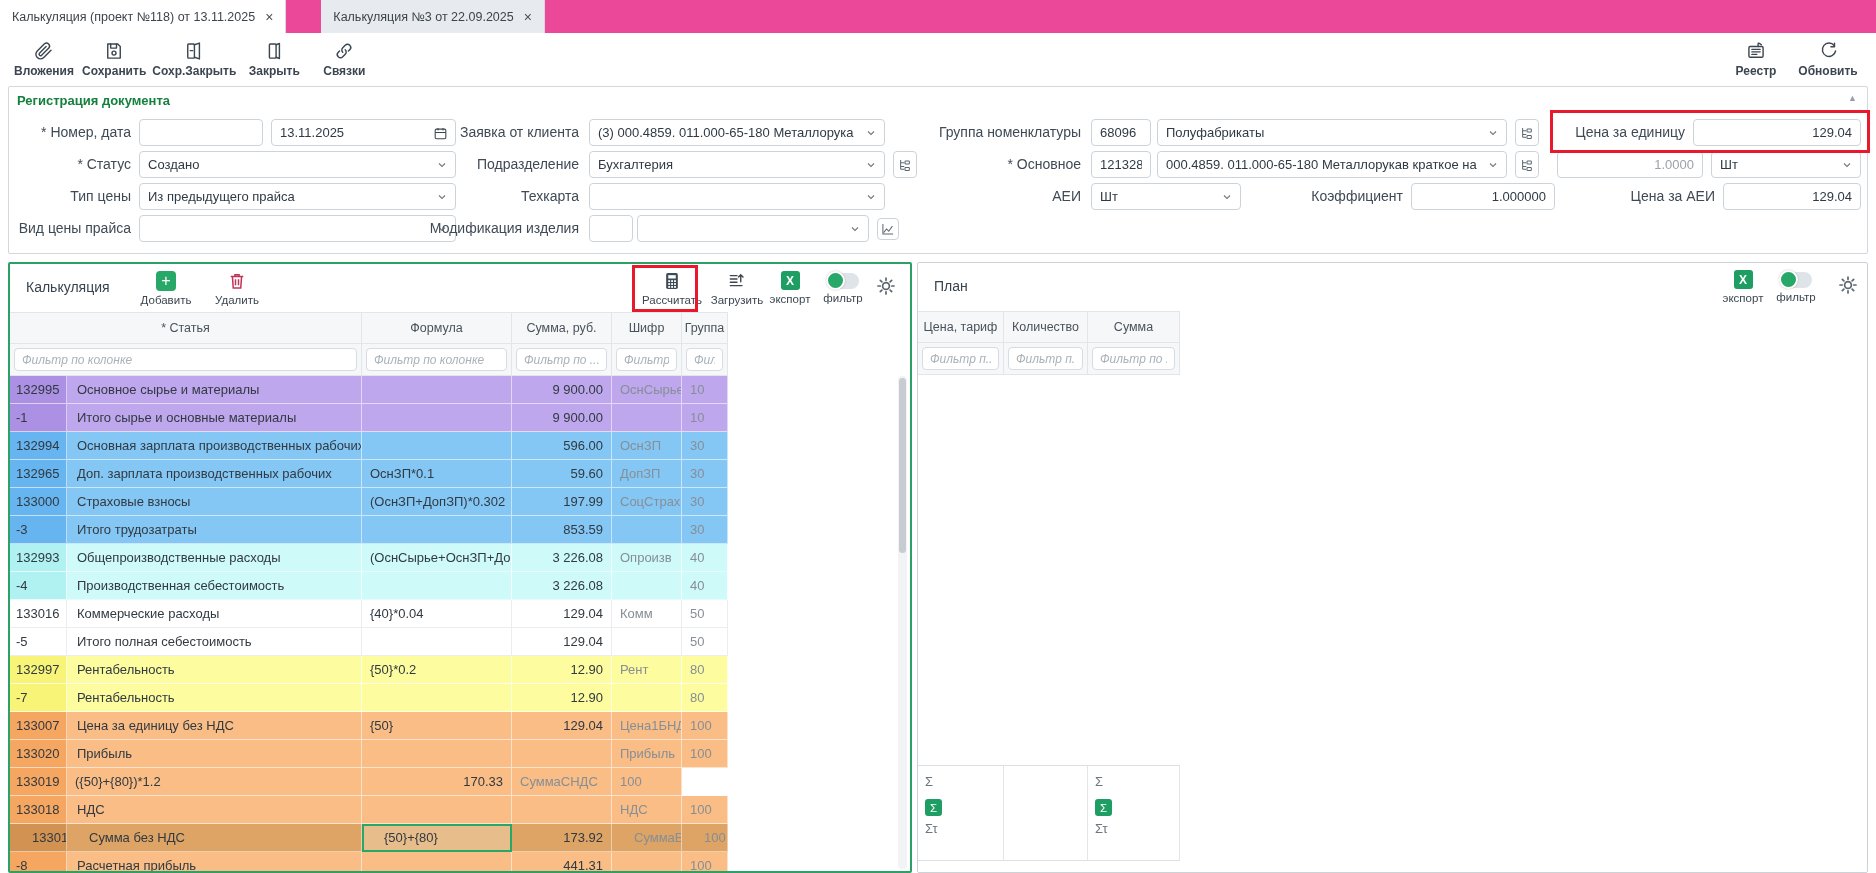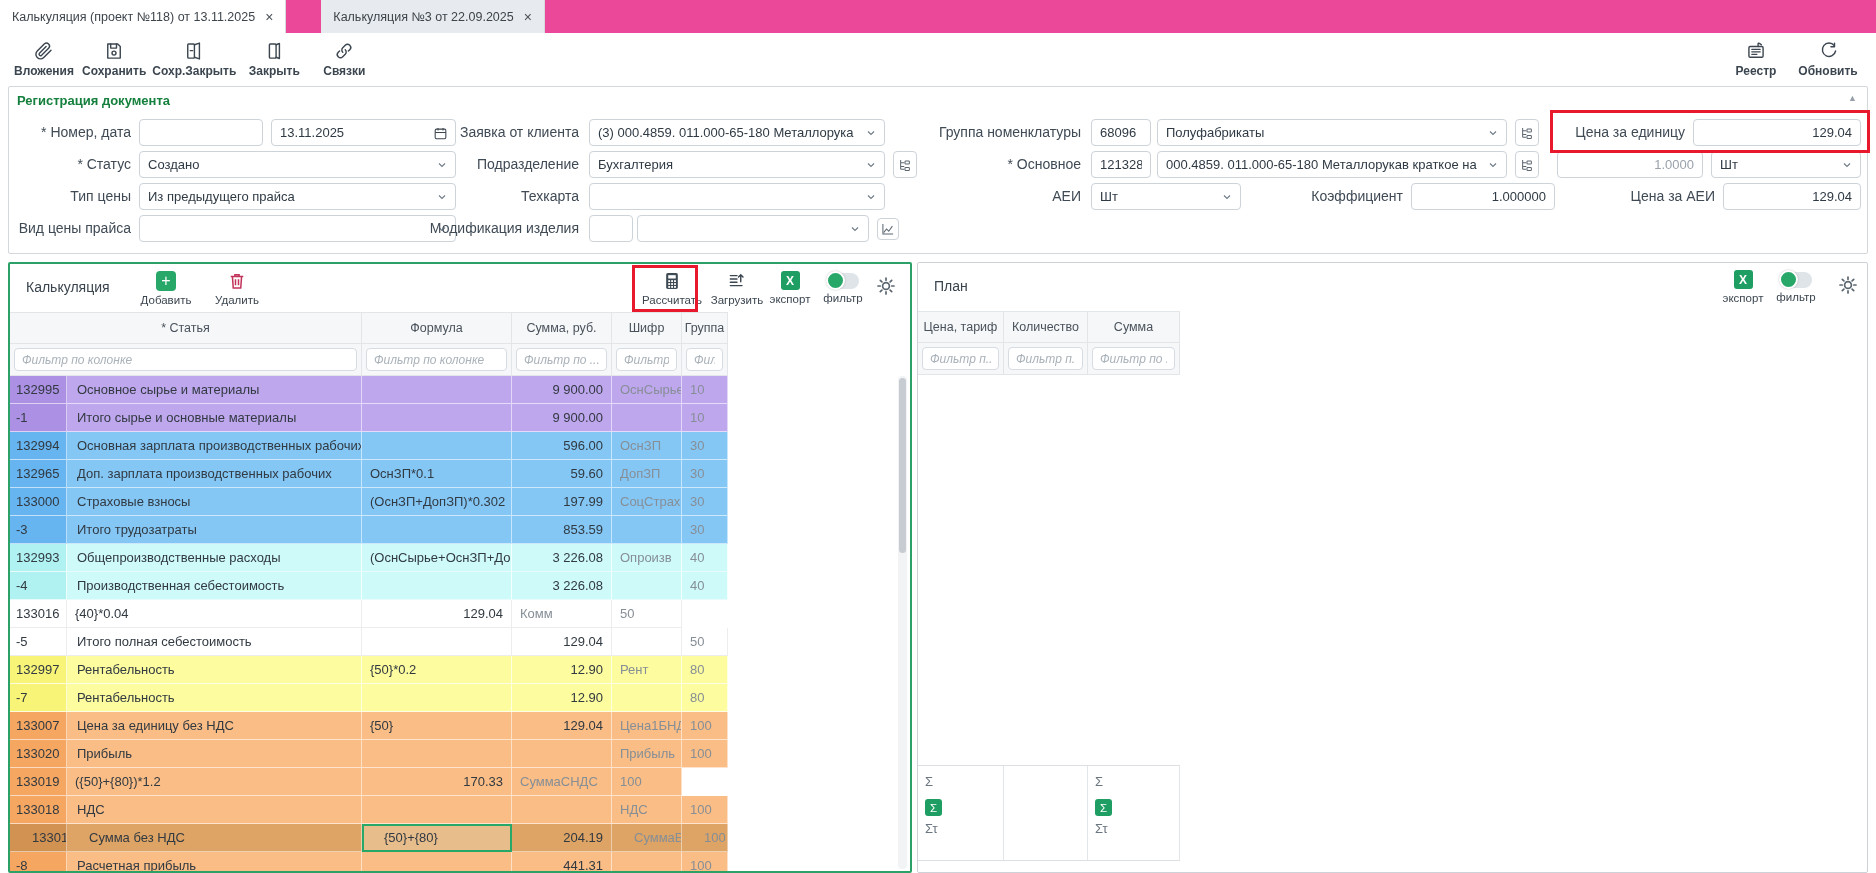--- a/index.html
+++ b/index.html
@@ -449,20 +449,21 @@
       <div class="trow cyan" style="top:308px">
         <div class="c-id">-4</div>
           <div class="c-art">Производственная себестоимость</div>
           <div class="c-frm"></div>
           <div class="c-sum">3 226.08</div>
           <div class="c-shf"></div>
           <div class="c-grp">40</div>
       </div>
       <div class="trow white" style="top:336px">
         <div class="c-id">133016</div>
+          <div class="c-art">Коммерческие расходы</div>
           <div class="c-frm">{40}*0.04</div>
           <div class="c-sum">129.04</div>
           <div class="c-shf">Комм</div>
           <div class="c-grp">50</div>
       </div>
       <div class="trow white" style="top:364px">
         <div class="c-id">-5</div>
           <div class="c-art">Итого полная себестоимость</div>
           <div class="c-frm"></div>
           <div class="c-sum">129.04</div>
@@ -513,21 +514,21 @@
           <div class="c-art">НДС</div>
           <div class="c-frm"></div>
           <div class="c-sum"></div>
           <div class="c-shf">НДС</div>
           <div class="c-grp">100</div>
       </div>
       <div class="trow osel" style="top:560px">
         <div class="c-id">133017</div>
           <div class="c-art">Сумма без НДС</div>
           <div class="c-frm cell-focus">{50}+{80}</div>
-          <div class="c-sum">204.19</div>
+          <div class="c-sum">173.92</div>
           <div class="c-shf">СуммаБНДС</div>
           <div class="c-grp">100</div>
       </div>
       <div class="trow orange" style="top:588px">
         <div class="c-id">-8</div>
           <div class="c-art">Расчетная прибыль</div>
           <div class="c-frm"></div>
           <div class="c-sum">441.31</div>
           <div class="c-shf"></div>
           <div class="c-grp">100</div>

